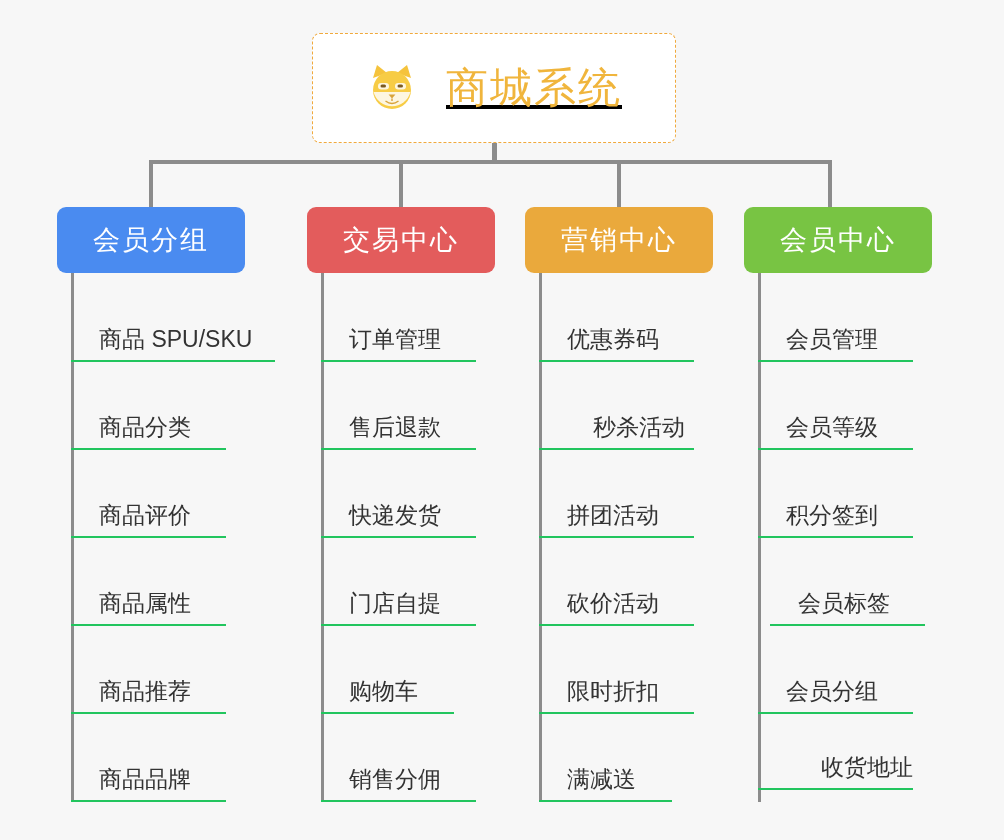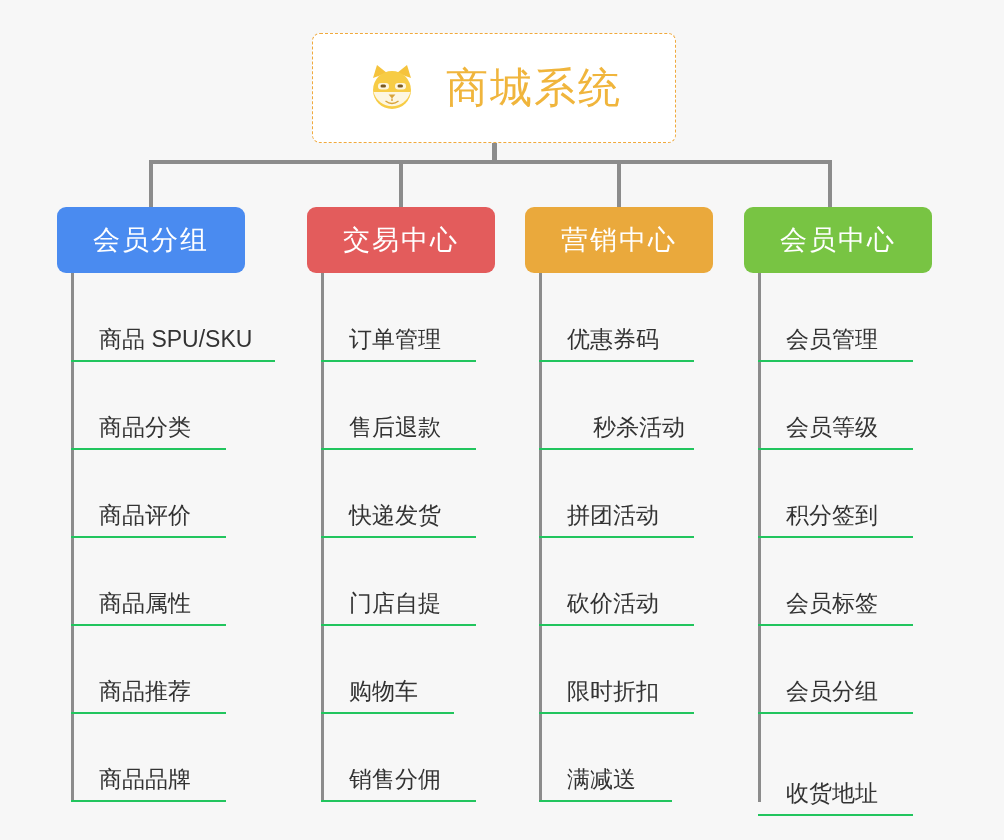--- a/index.html
+++ b/index.html
@@ -29,20 +29,21 @@
     width: 364px;
     height: 110px;
     background: #ffffff;
     border: 1.5px dashed #f0a93c;
     border-radius: 8px;
     box-sizing: border-box;
     display: flex;
     align-items: center;
     justify-content: center;
     gap: 28px;
+    text-decoration: underline;
   }
   .root-icon {
     width: 52px;
     height: 52px;
     position: relative;
     flex: 0 0 auto;
   }
   .root-title {
     font-size: 42px;
     color: #f0b53c;
@@ -227,24 +228,24 @@
     <div class="col-spine" style="height:529px;"></div>
     <div class="leaf" style="top:0px;   width:155px;">
         <span class="leaf-label">会员管理</span>
       </div>
     <div class="leaf" style="top:88px;  width:155px;">
         <span class="leaf-label">会员等级</span>
       </div>
     <div class="leaf" style="top:176px; width:155px;">
         <span class="leaf-label">积分签到</span>
       </div>
-    <div class="leaf" style="top:264px; width:155px;">
+    <div class="leaf" style="top:264px; width:155px;margin-left:12px;">
         <span class="leaf-label">会员标签</span>
       </div>
     <div class="leaf" style="top:352px; width:155px;">
         <span class="leaf-label">会员分组</span>
       </div>
-    <div class="leaf" style="top:454px; width:155px;">
+    <div class="leaf" style="top:428px; width:155px;justify-content:flex-end;">
         <span class="leaf-label">收货地址</span>
       </div>
   </div>
 
 </div>
 
 </body></html>

